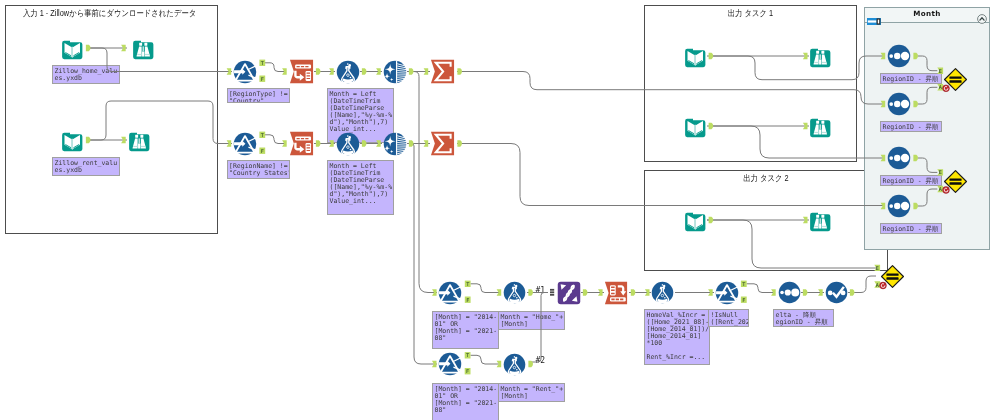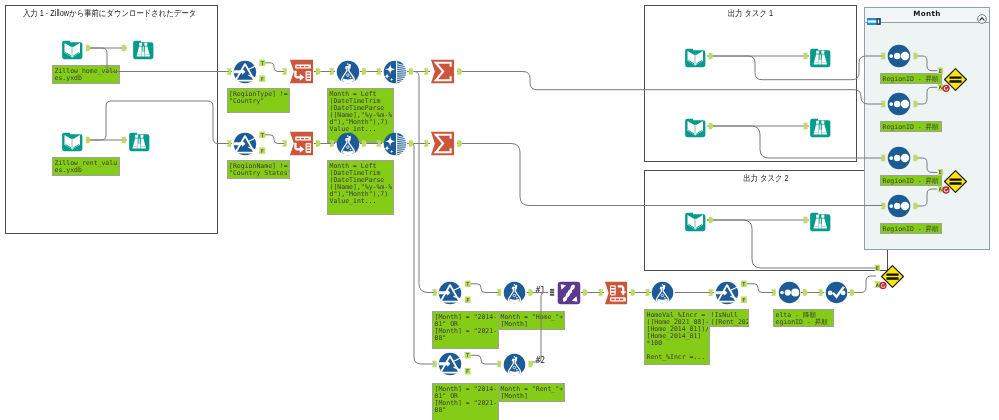--- a/index.html
+++ b/index.html
@@ -4,21 +4,21 @@
 <style>
   html,body{margin:0;padding:0;}
   body{width:999px;height:420px;background:#fff;font-family:"Liberation Sans",sans-serif;overflow:hidden;}
   #canvas{position:relative;width:999px;height:420px;background:#fff;}
   .container-box{position:absolute;border:1px solid #4d4d4d;background:#fff;box-sizing:border-box;}
   .ctitle{position:absolute;left:0;right:0;top:2px;text-align:center;font-size:8.6px;color:#161616;line-height:11px;white-space:nowrap;}
   .check-box{position:absolute;border:1px solid #8fa3a5;background:#eef3f3;box-sizing:border-box;}
   .check-head{position:absolute;left:0;top:0;right:0;height:13.5px;border-bottom:1px solid #8fa3a5;background:#f2f6f6;}
   .check-head .ctitle{font-weight:bold;letter-spacing:.35px;top:1.3px;font-size:7.2px;line-height:9px;font-family:"DejaVu Sans",sans-serif;}
   .tool{position:absolute;}
-  .lbl{position:absolute;border:1px solid #a0a0a0;background:#84cc16;font-family:"DejaVu Sans Mono",monospace;
+  .lbl{position:absolute;border:1px solid #a0a0a0;background:#c4b5fd;font-family:"DejaVu Sans Mono",monospace;
        font-size:6.5px;line-height:7.05px;color:#3b3b3b;padding:1.5px 1px 0 1.5px;white-space:pre;overflow:hidden;box-sizing:border-box;}
   .clbl{position:absolute;font-family:"DejaVu Sans Mono",monospace;font-size:8px;color:#1a1a1a;}
   svg.layer{position:absolute;left:0;top:0;width:999px;height:420px;overflow:visible;pointer-events:none;}
 </style>
 </head>
 <body>
 
 <div id="canvas">
   <div id="containers">
       <div class="container-box" style="left: 5px; top: 5px; width: 213px; height: 229px;">
@@ -44,21 +44,21 @@
               <path d="M2.9 6.1 L5 3.8 L7.1 6.1" fill="none" stroke="#3a4747" stroke-width="1.3" stroke-linecap="round" stroke-linejoin="round"></path>
             </svg></div>
         </div>
       </div>
     </div>
   <div id="annotations">
       <div class="lbl" style="left: 52px; top: 65px; width: 68px; height: 19px;">Zillow_home_valu
 es.yxdb</div>
       <div class="lbl" style="left: 52px; top: 157px; width: 68px; height: 19px;">Zillow_rent_valu
 es.yxdb</div>
-      <div class="lbl" style="left: 226.5px; top: 88px; width: 63px; height: 25px;">[RegionType] !=
+      <div class="lbl" style="left: 226.5px; top: 88px; width: 63px; height: 15px;">[RegionType] !=
 "Country"</div>
       <div class="lbl" style="left: 226.5px; top: 160px; width: 63px; height: 19px;">[RegionName] !=
 "Country States"</div>
       <div class="lbl" style="left: 327px; top: 88px; width: 67px; height: 55px;">Month = Left
 (DateTimeTrim
 (DateTimeParse
 ([Name],"%y-%m-%
 d"),"Month"),7)
 Value_int...</div>
       <div class="lbl" style="left: 327px; top: 160px; width: 67px; height: 55px;">Month = Left

